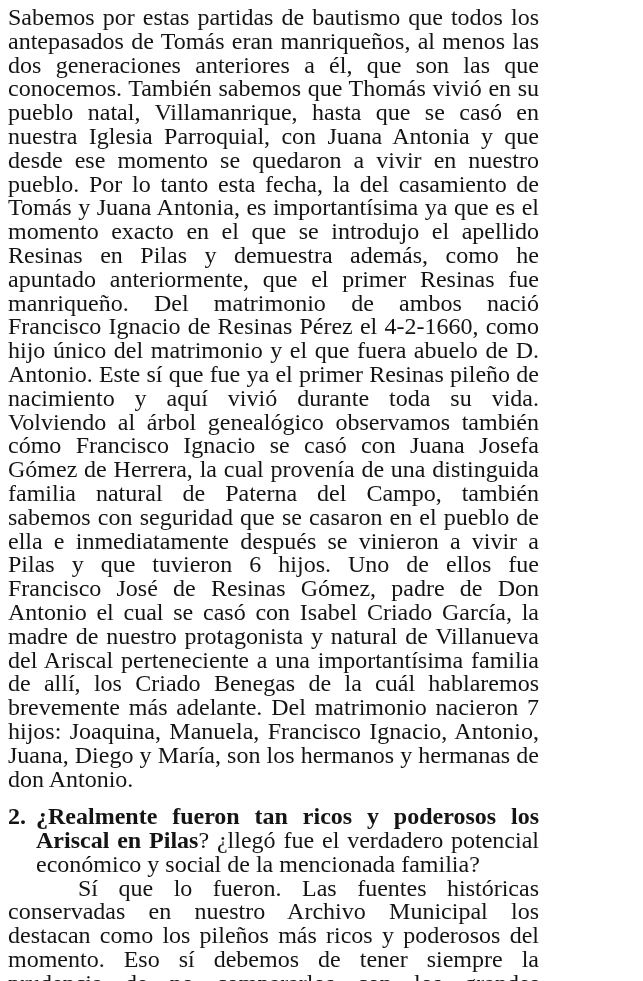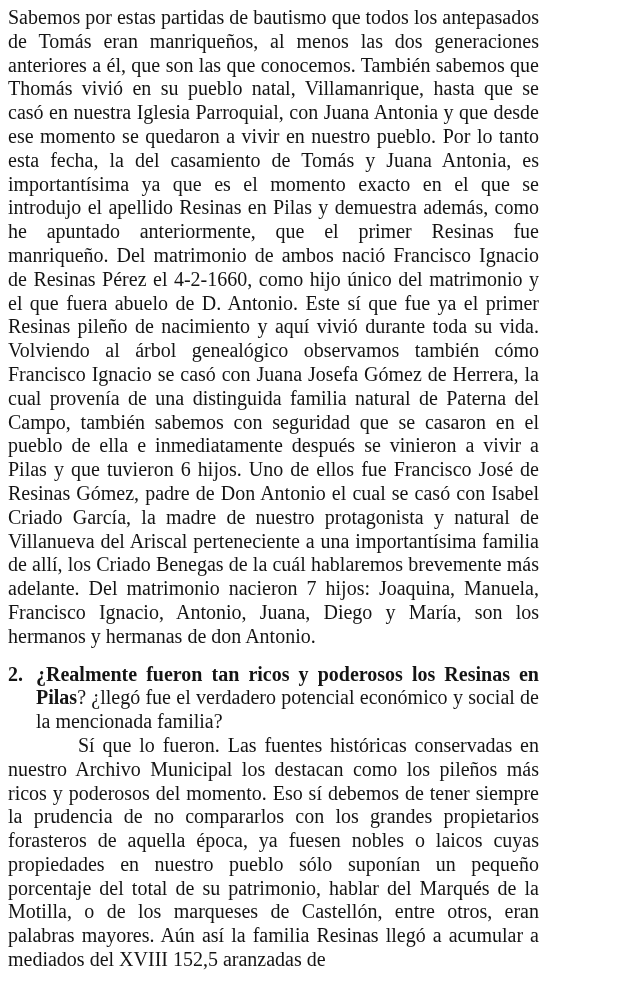--- a/index.html
+++ b/index.html
@@ -9,21 +9,21 @@
   }
   .page {
     position: relative;
     width: 548px;
     height: 981px;
     box-sizing: border-box;
     padding: 6px 9px 0 8px;
     background: #ffffff;
     color: #141414;
     font-family: "Liberation Serif", serif;
-    font-size: 20px;
+    font-size: 24px;
     line-height: 23.8px;
     text-align: justify;
     overflow: hidden;
     -webkit-hyphens: none;
     hyphens: none;
   }
   .page p {
     margin: 0;
   }
   .par-body {
@@ -55,18 +55,18 @@
 </style>
 </head>
 <body>
 
 <div class="page">
 
   <p class="par-body">Sabemos por estas partidas de bautismo que todos los antepasados de Tomás eran manriqueños, al menos las dos generaciones anteriores a él, que son las que conocemos. También sabemos que Thomás vivió en su pueblo natal, Villamanrique, hasta que se casó en nuestra Iglesia Parroquial, con Juana Antonia y que desde ese momento se quedaron a vivir en nuestro pueblo. Por lo tanto esta fecha, la del casamiento de Tomás y Juana Antonia, es importantísima ya que es el momento exacto en el que se introdujo el apellido Resinas en Pilas y demuestra además, como he apuntado anteriormente, que el primer Resinas fue manriqueño. Del matrimonio de ambos nació Francisco Ignacio de Resinas Pérez el 4-2-1660, como hijo único del matrimonio y el que fuera abuelo de D. Antonio. Este sí que fue ya el primer Resinas pileño de nacimiento y aquí vivió durante toda su vida. Volviendo al árbol genealógico observamos también cómo Francisco Ignacio se casó con Juana Josefa Gómez de Herrera, la cual provenía de una distinguida familia natural de Paterna del Campo, también sabemos con seguridad que se casaron en el pueblo de ella e inmediatamente después se vinieron a vivir a Pilas y que tuvieron 6 hijos. Uno de ellos fue Francisco José de Resinas Gómez, padre de Don Antonio el cual se casó con Isabel Criado García, la madre de nuestro protagonista y natural de Villanueva del Ariscal perteneciente a una importantísima familia de allí, los Criado Benegas de la cuál hablaremos brevemente más adelante. Del matrimonio nacieron 7 hijos: Joaquina, Manuela, Francisco Ignacio, Antonio, Juana, Diego y María, son los hermanos y hermanas de don Antonio.</p>
 
 
   <div class="question">
-    <span class="q-num">2.</span><span class="q-bold">¿Realmente fueron tan ricos y poderosos los Resinas en Pilas</span><span>? ¿llegó fue el verdadero potencial económico y social de la mencionada familia?</span>
+    <span class="q-num">2.</span><span class="q-bold">¿Realmente fueron tan ricos y poderosos los Ariscal en Pilas</span><span>? ¿llegó fue el verdadero potencial económico y social de la mencionada familia?</span>
   </div>
 
   <p class="par-answer">Sí que lo fueron. Las fuentes históricas conservadas en nuestro Archivo Municipal los destacan como los pileños más ricos y poderosos del momento. Eso sí debemos de tener siempre la prudencia de no compararlos con los grandes propietarios forasteros de aquella época, ya fuesen nobles o laicos cuyas propiedades en nuestro pueblo sólo suponían un pequeño porcentaje del total de su patrimonio, hablar del Marqués de la Motilla, o de los marqueses de Castellón, entre otros, eran palabras mayores. Aún así la familia Resinas llegó a acumular a mediados del XVIII 152,5 aranzadas de</p>
 
 </div>
 
 </body></html>

